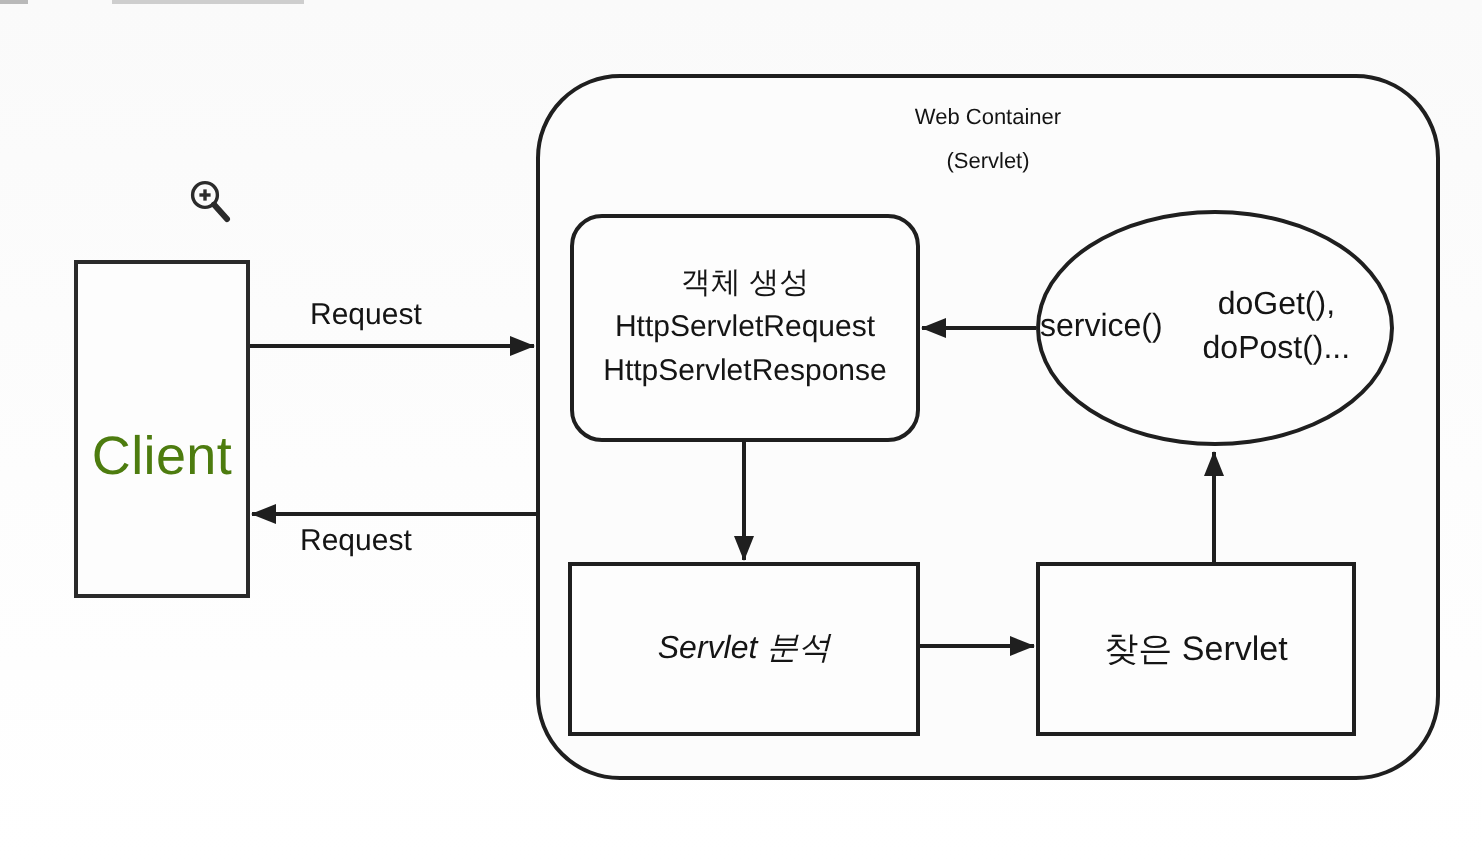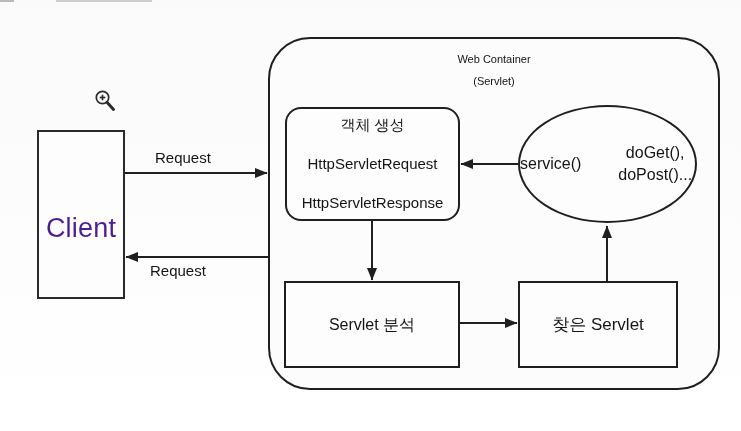--- a/index.html
+++ b/index.html
@@ -11,28 +11,28 @@
     position: relative;
   }
   .stage {
     position: absolute; left: 0; top: 0; width: 741px; height: 431px;
     background: linear-gradient(180deg, #fafafa 0%, #fdfdfd 55%, #ffffff 100%);
   }
   .artifact { position: absolute; background: #6a6a6a; opacity: .45; }
   .artifact.a1 { left: 0; top: 0; width: 14px; height: 2px; }
   .artifact.a2 { left: 56px; top: 0; width: 96px; height: 1.5px; opacity: .3; }
 
-  .node { position: absolute; border: 2px solid #1f1f1f; background: #fdfdfd; gap: 17px; }
+  .node { position: absolute; border: 2px solid #1f1f1f; background: #fdfdfd; }
 
   .client-box {
     left: 37px; top: 130px; width: 88px; height: 169px;
     display: flex; align-items: center; justify-content: center;
     border-color: #2a2a2a;
   }
-  .client-box .lbl { font-size: 27px; letter-spacing: .2px; color: #4c1d95; margin-top: 28px; }
+  .client-box .lbl { font-size: 27px; letter-spacing: .2px; color: #4d7c0f; margin-top: 28px; }
 
   .web-container {
     left: 268px; top: 37px; width: 452px; height: 353px;
     border-radius: 42px; background: #fcfcfc;
   }
   .wc-title {
     position: absolute; left: 268px; top: 48px; width: 452px;
     text-align: center; font-size: 11px; line-height: 22px; color: #141414;
   }
 
@@ -47,21 +47,21 @@
     left: 518px; top: 105px; width: 179px; height: 118px;
     border-radius: 50%;
     display: flex; flex-direction: row; align-items: center; justify-content: center;
     text-align: center; font-size: 16px; line-height: 22px;
   }
   .ellipse .row-gap { height: 20px; }
 
   .analysis-box {
     left: 284px; top: 281px; width: 176px; height: 87px;
     display: flex; flex-direction: column; align-items: center; justify-content: center;
-    text-align: center; font-size: 16px; line-height: 23px;
+    text-align: center; font-size: 16px; line-height: 23px; font-style: italic;
   }
 
   .found-box {
     left: 518px; top: 281px; width: 160px; height: 87px;
     display: flex; align-items: center; justify-content: center;
     text-align: center; font-size: 17px;
   }
 
   .edge-label {
     position: absolute; font-size: 15px; color: #141414; text-align: left;

